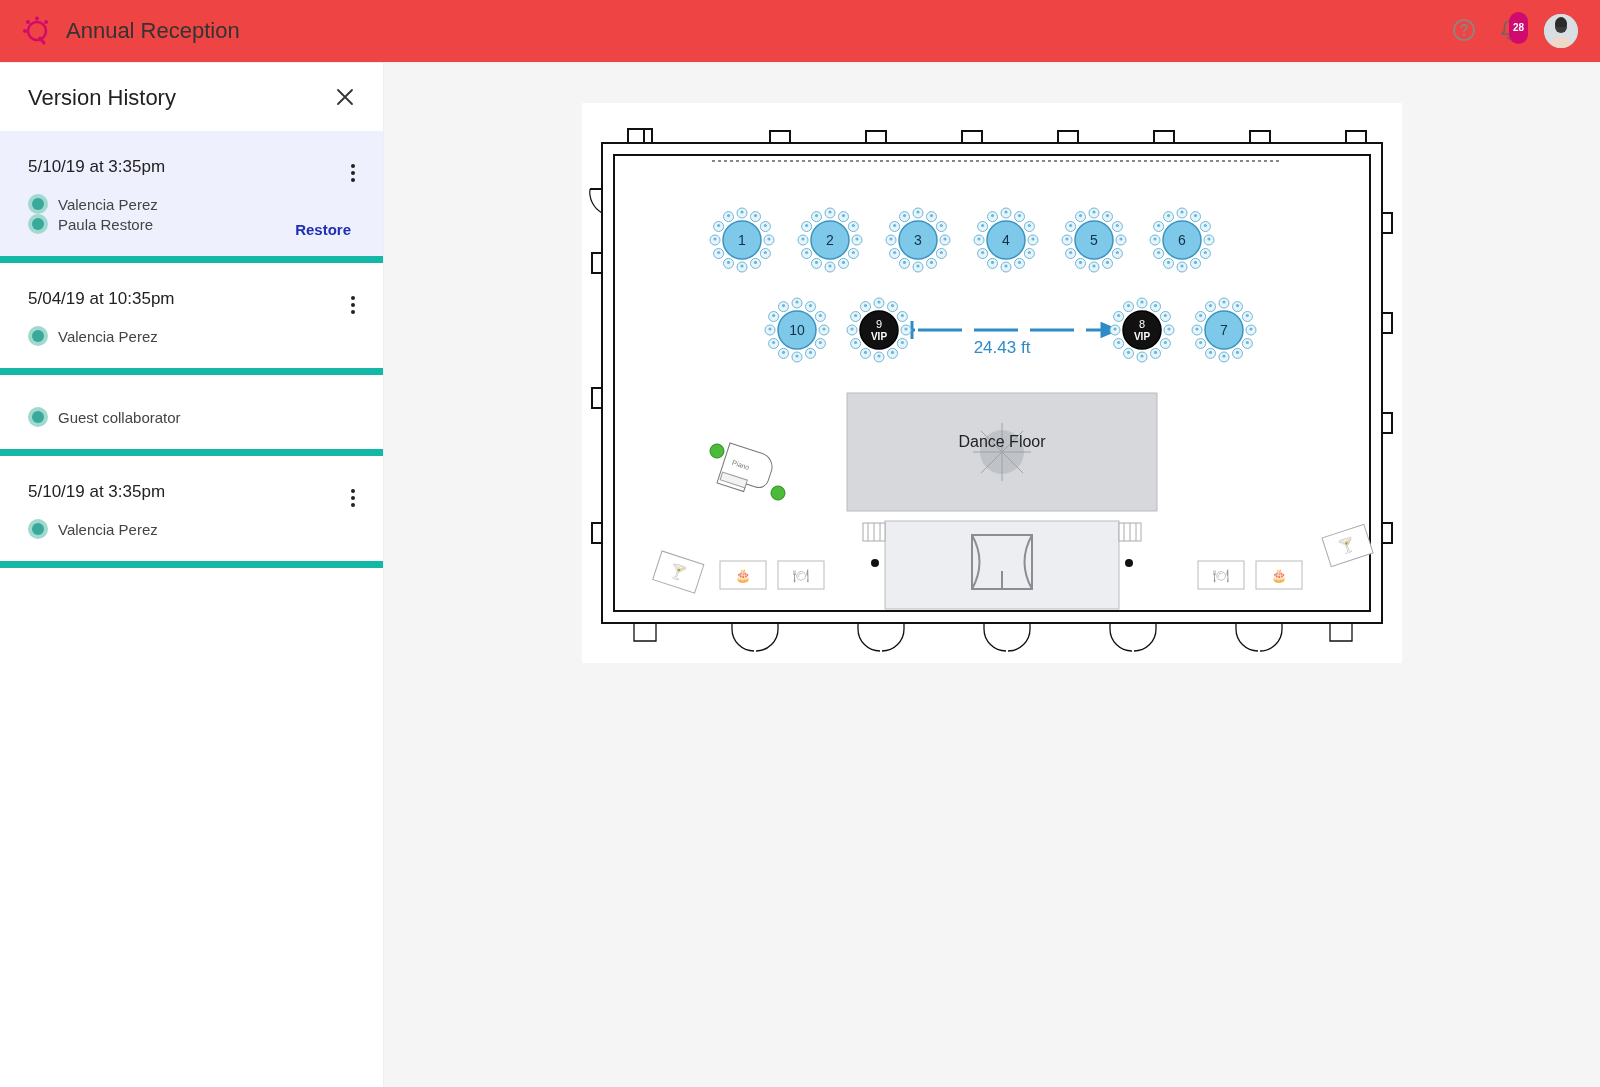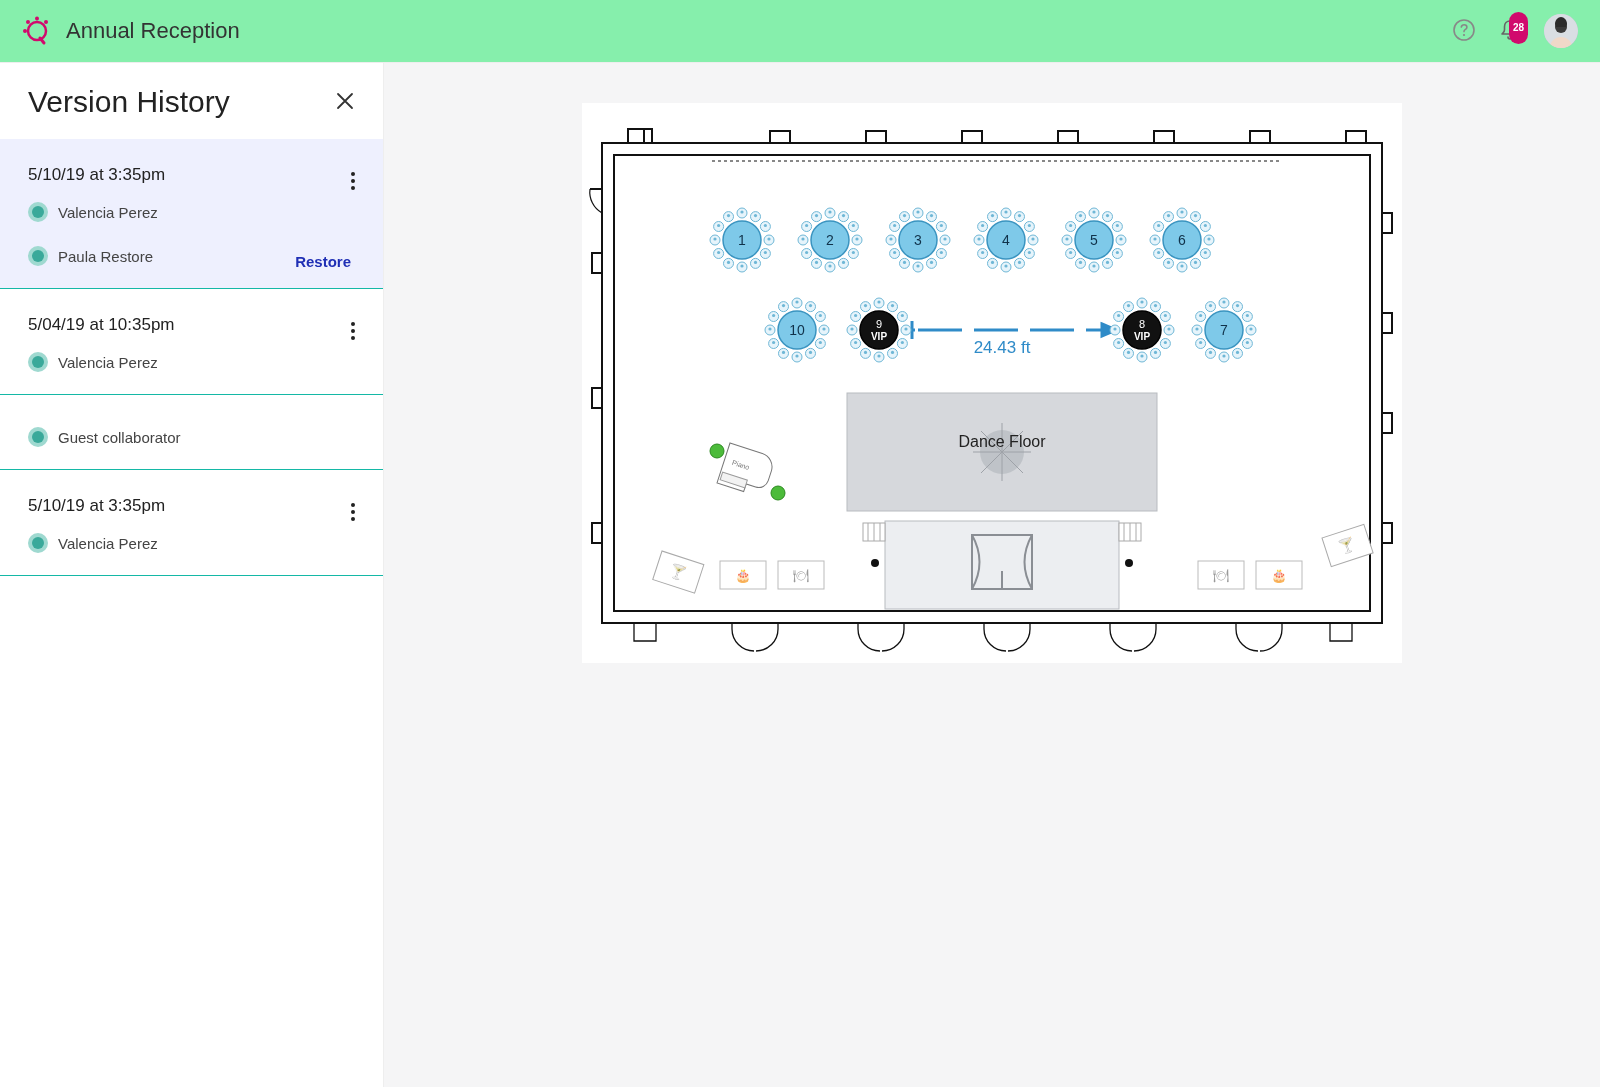--- a/index.html
+++ b/index.html
@@ -2,48 +2,48 @@
 <html><head>
 <meta charset="utf-8">
 <style>
   * { box-sizing: border-box; margin: 0; padding: 0; }
   html, body { height: 100%; font-family: -apple-system, "Segoe UI", "Helvetica Neue", Arial, sans-serif; color: #222; }
   body { display: flex; flex-direction: column; background: #fff; }
 
   
   .topbar {
     display: flex; align-items: center; justify-content: space-between;
-    padding: 14px 22px; border-bottom: 1px solid #eee; background: #86efac;
+    padding: 14px 22px; border-bottom: 1px solid #eee; background: #ef4444;
   }
   .brand { display: flex; align-items: center; gap: 14px; }
   .brand-title { font-size: 22px; font-weight: 400; color: #333; }
   .tb-right { display: flex; align-items: center; gap: 22px; }
   .icon-btn { background: none; border: none; cursor: pointer; position: relative; }
   .badge {
     position: absolute; top: -6px; right: -6px; background: #d10a6d; color: #fff;
     font-size: 10px; font-weight: 600; border-radius: 999px; min-width: 18px; height: 32px;
     display: flex; align-items: center; justify-content: center; padding: 0 4px;
   }
   .avatar { width: 34px; height: 34px; border-radius: 50%; background: linear-gradient(135deg,#c7d0d8,#9aa7b3); display: flex; align-items: center; justify-content: center; overflow: hidden; }
 
   
   .content { flex: 1; display: flex; min-height: 0; }
   .sidebar { width: 384px; border-right: 1px solid #eee; background: #fff; overflow-y: auto; }
   .canvas-wrap { flex: 1; background: #f5f5f6; display: flex; align-items: flex-start; justify-content: center; padding: 40px; overflow: auto; }
 
   .panel-head { display: flex; align-items: center; justify-content: space-between; padding: 22px 28px 20px; }
-  .panel-title { font-size: 30px; font-weight: 300; color: #222; }
+  .panel-title { font-size: 22px; font-weight: 300; color: #222; }
 
   .version-list { display: flex; flex-direction: column; }
-  .version-item { padding: 20px 28px 22px; border-bottom: 1px solid #14b8a6; position: relative; }
+  .version-item { padding: 20px 28px 22px; border-bottom: 7px solid #14b8a6; position: relative; }
   .version-item.selected { background: #eef0fe; }
   .vi-head { display: flex; align-items: center; justify-content: space-between; }
   .vi-title { font-size: 17px; font-weight: 500; color: #222; }
   .vi-menu { font-size: 20px; line-height: 1; cursor: pointer; }
-  .vi-users { display: flex; flex-direction: column; gap: 24px; margin-top: 12px; }
+  .vi-users { display: flex; flex-direction: column; gap: 0; margin-top: 12px; }
   .vi-user { display: flex; align-items: center; gap: 10px; font-size: 15px; color: #444; }
   .uavatar { width: 20px; height: 20px; border-radius: 50%; background: #9fd9d0; position: relative; }
   .uavatar::after { content:""; position:absolute; inset:4px; border-radius:50%; background:#3aa99a; }
   .restore-link { position: absolute; right: 32px; bottom: 18px; color: #1f2fb5; font-weight: 600; font-size: 15px; cursor: pointer; }
 
   .more-dots { display: inline-flex; flex-direction: column; gap: 3px; }
   .more-dots span { width:4px; height:4px; background:#222; border-radius:50%; }
 
   
   .floorplan { background: #fff; }

